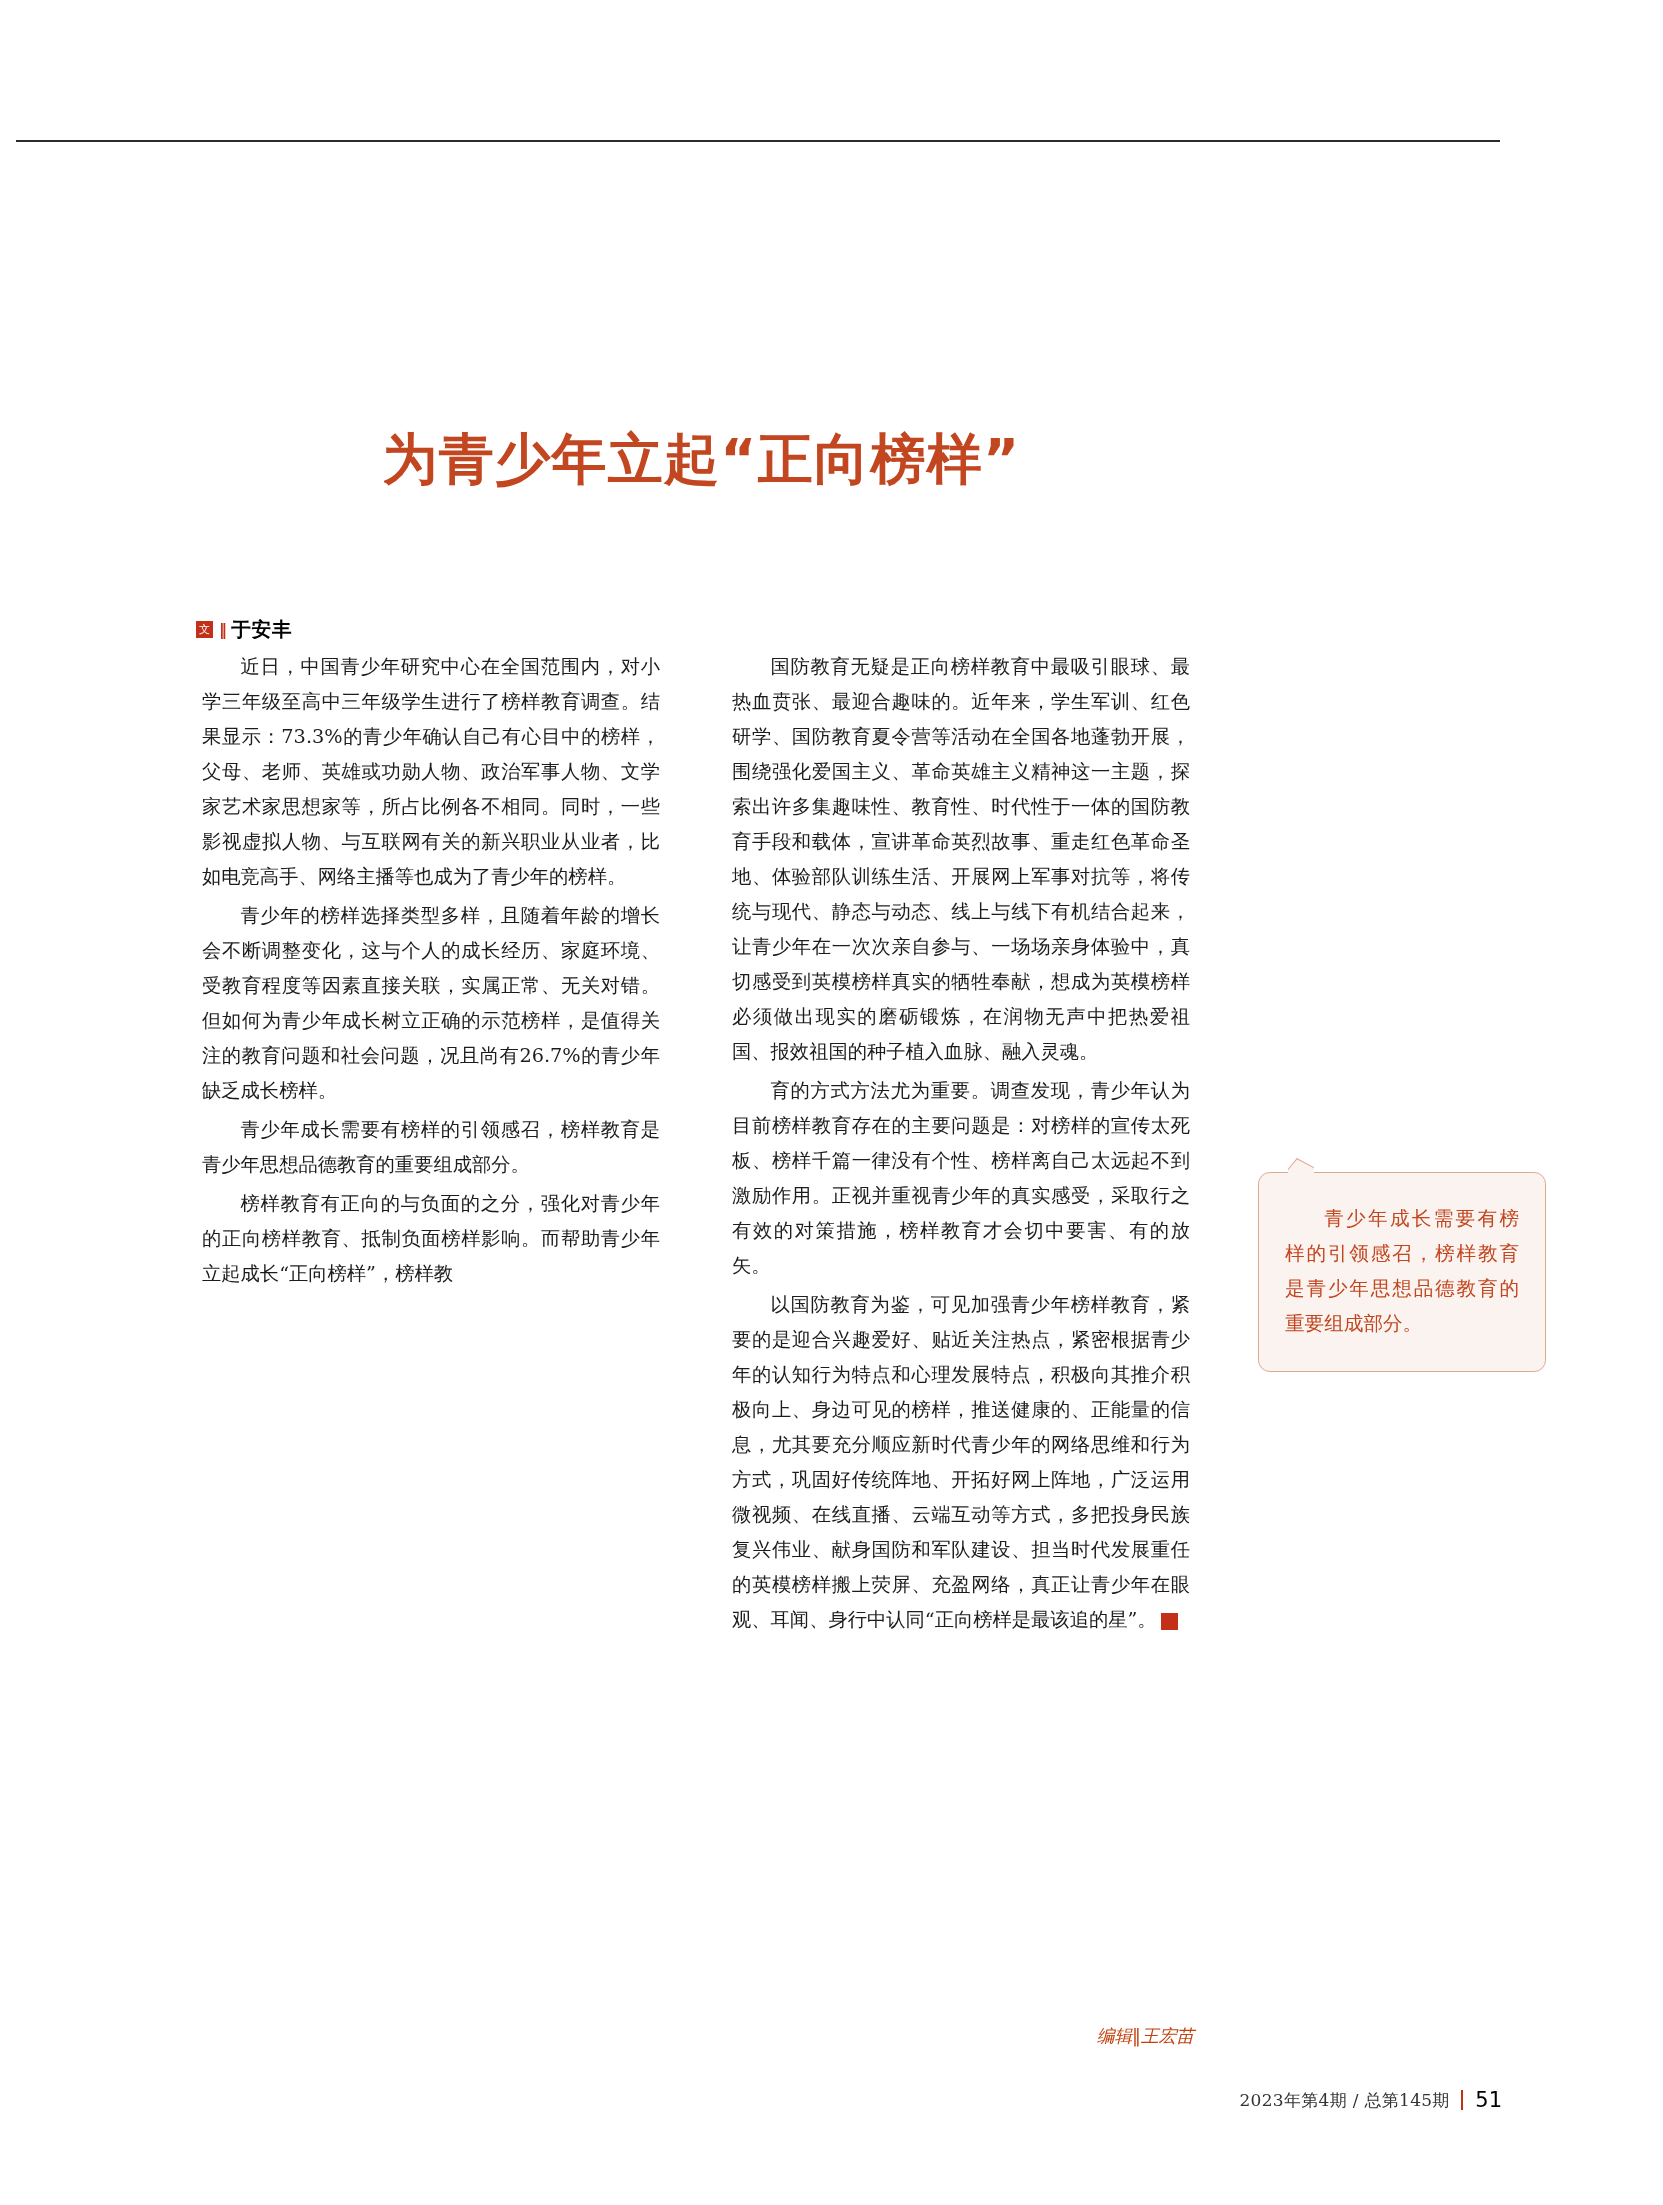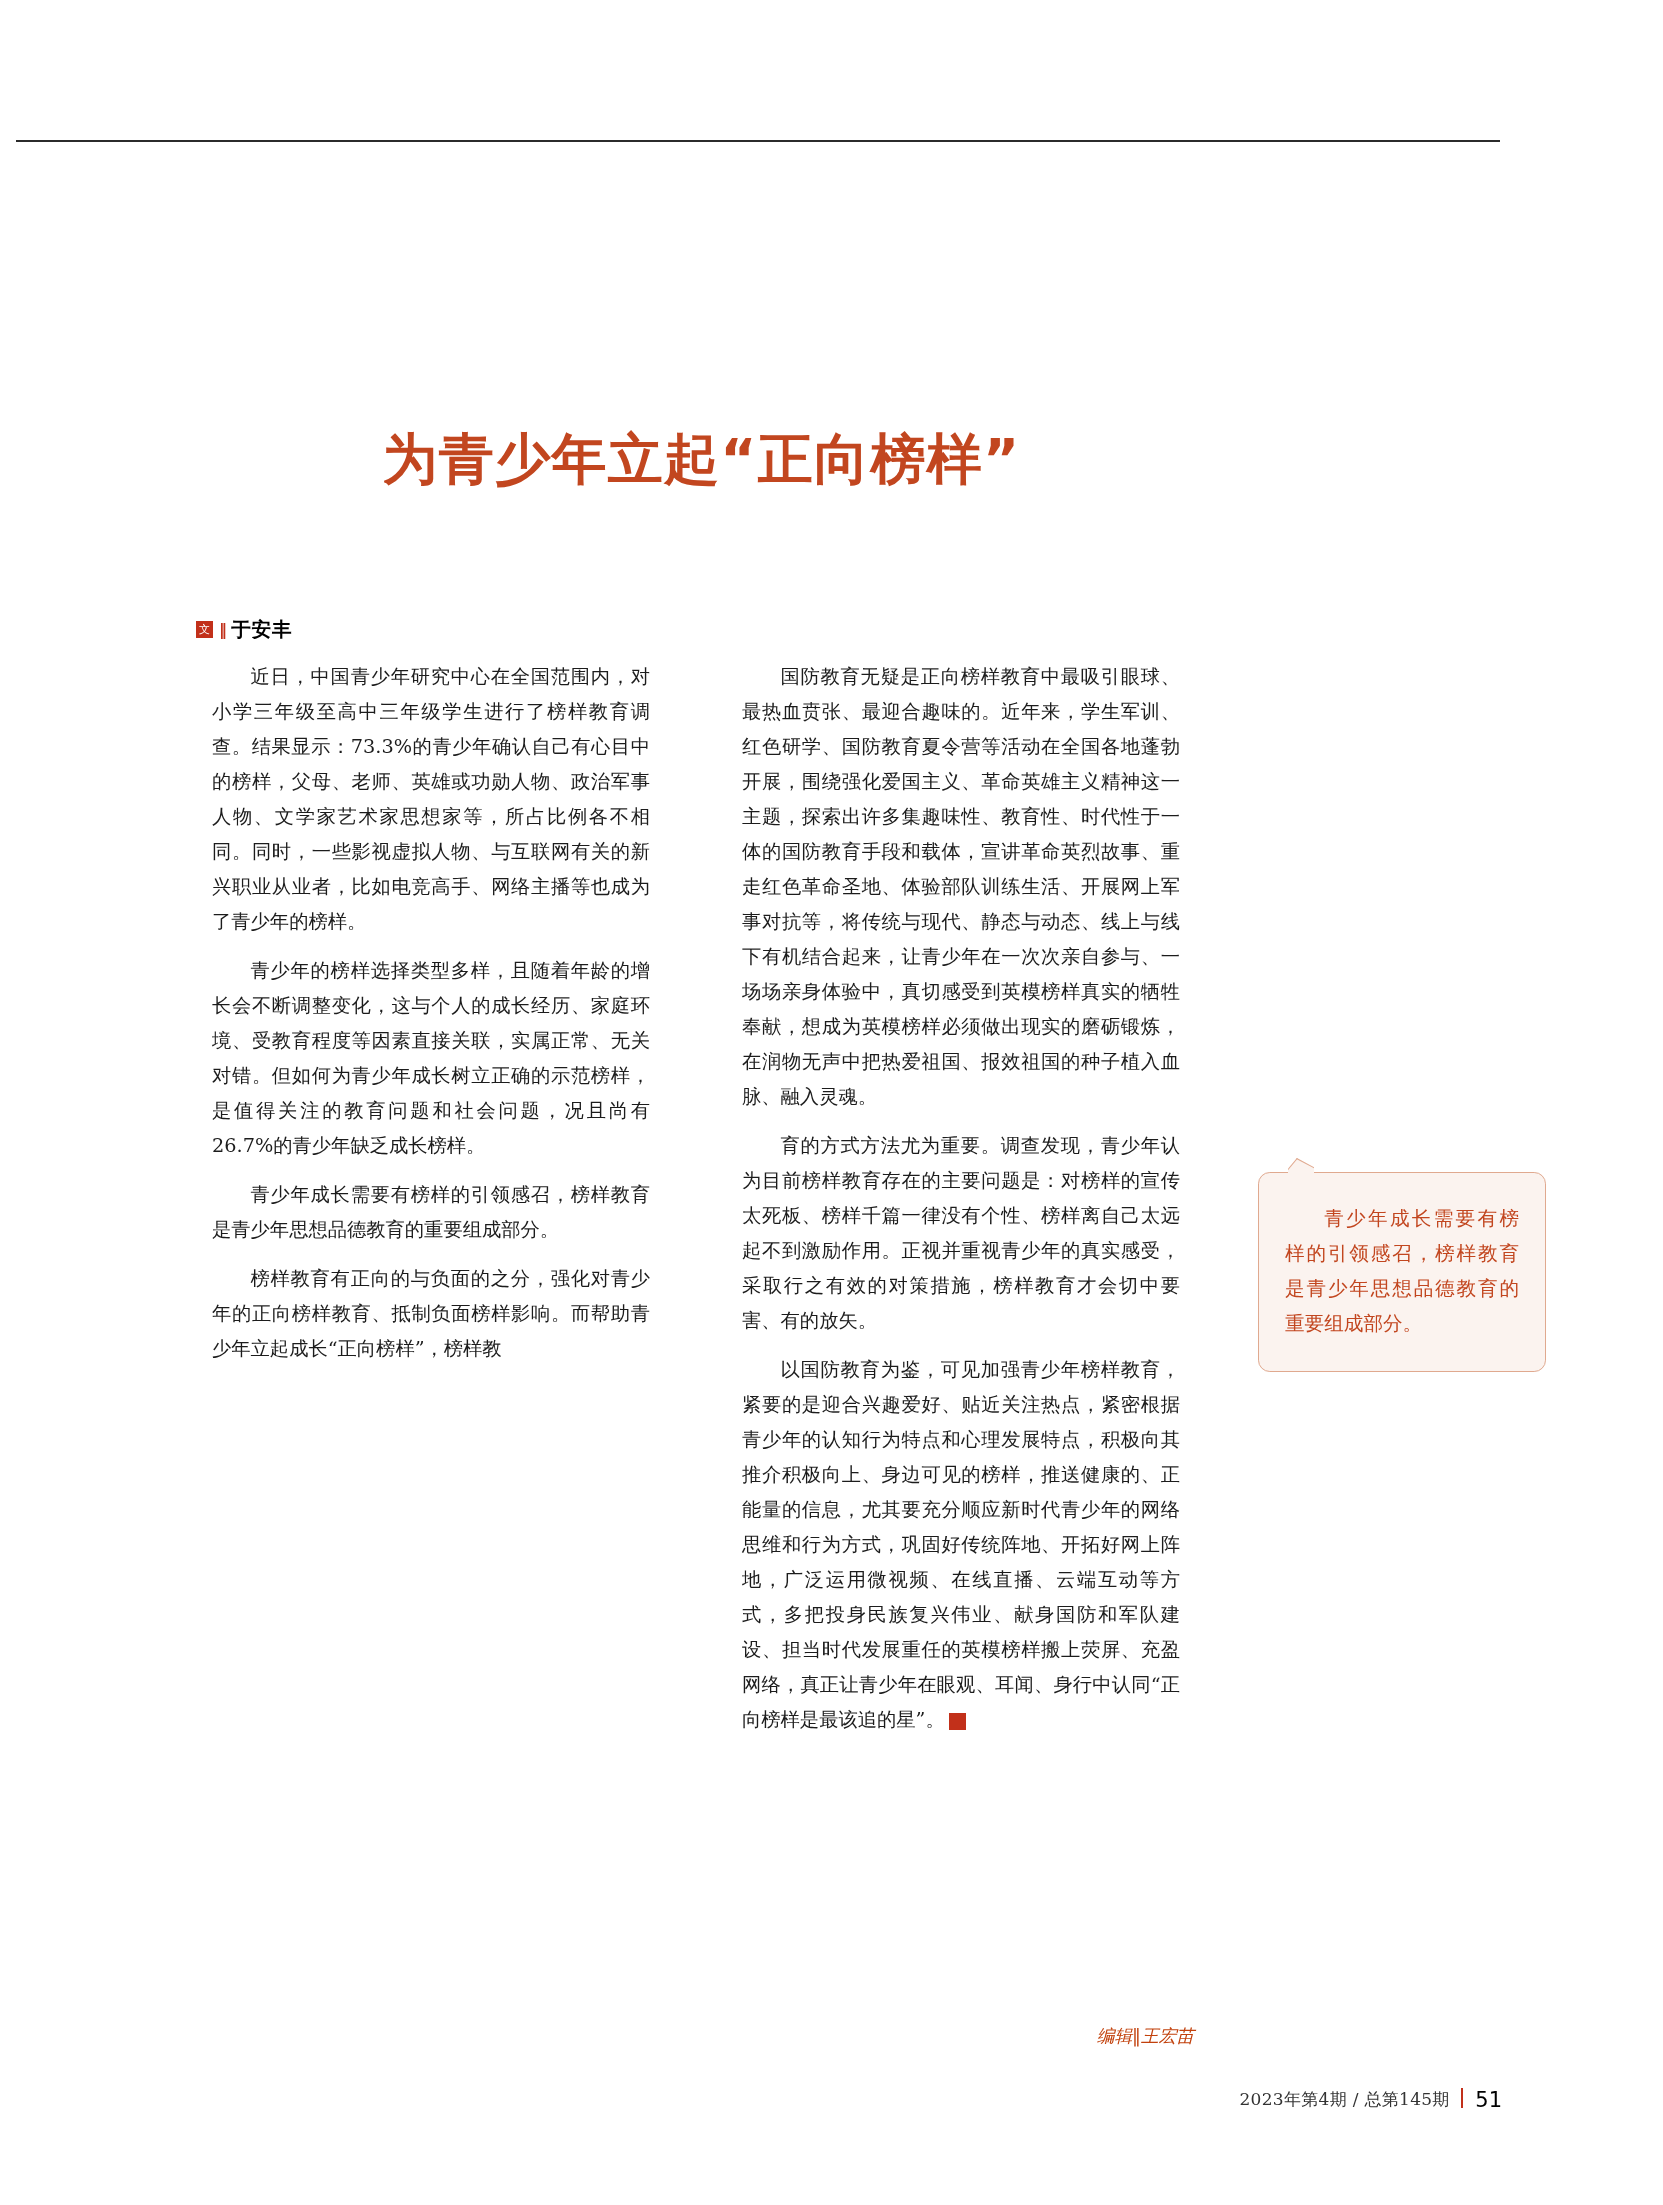--- a/index.html
+++ b/index.html
@@ -84,21 +84,21 @@
   .col {
     position: absolute;
     font-size: 19.3px;
     line-height: 35px;
     text-align: justify;
     text-justify: inter-ideograph;
     font-family: "DejaVu Serif", "Liberation Serif", serif;
     color: #1c1c1c;
   }
   .col p {
-    margin: 14px;
+    margin: 4px;
     text-indent: 2em;
   }
   .col-left {
     left: 198px;
     top: 645px;
     width: 466px;
   }
   .col-right {
     left: 728px;
     top: 645px;
@@ -171,21 +171,21 @@
     color: #c2410c;
     font-family: "DejaVu Serif", "Liberation Serif", serif;
   }
 
   
   .footer {
     position: absolute;
     right: 162px;
     top: 2088px;
     display: flex;
-    align-items: flex-start;
+    align-items: center;
     gap: 11.8px;
     font-family: "DejaVu Serif", "Liberation Serif", serif;
   }
   .footer-issue {
     font-size: 17px;
     color: #333;
     letter-spacing: 0.3px;
   }
   .footer-bar {
     width: 2px;

